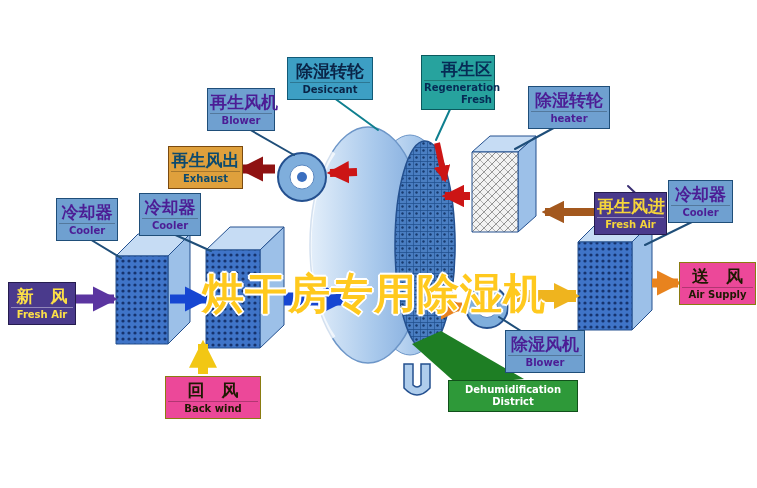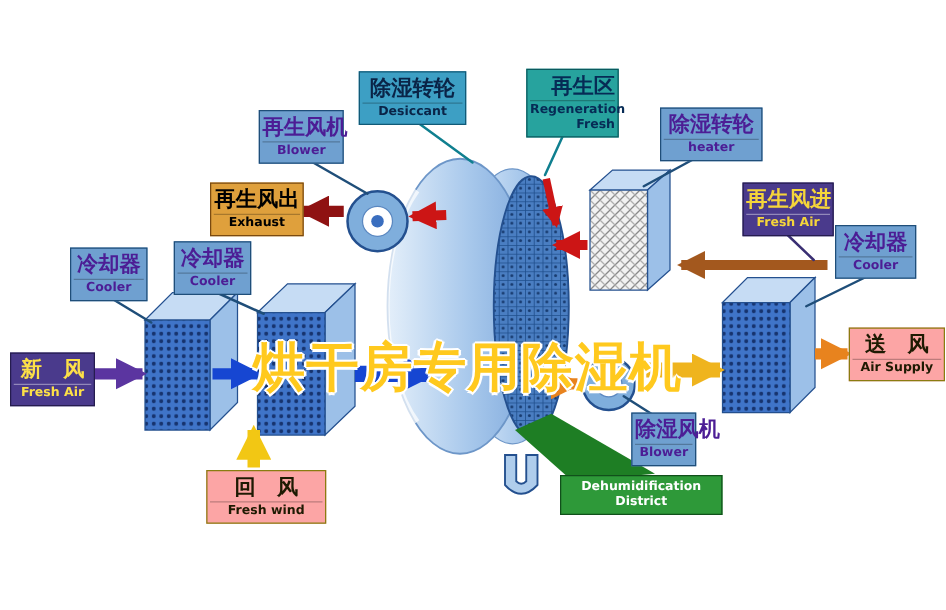--- a/index.html
+++ b/index.html
@@ -7,25 +7,25 @@
   .stage { position:relative; width:757px; height:488px; background:#ffffff; overflow:hidden; }
   .art { position:absolute; left:0; top:0; z-index:1; }
 
   .lbl { position:absolute; border:1px solid; text-align:center; line-height:1.2; padding:2px; z-index:3; }
   .lbl .zh { font-size:17px; font-weight:700; padding:1px 0; border-bottom:1px solid rgba(0,0,0,.25); white-space:nowrap; }
   .lbl .en { font-size:10px; font-weight:700; padding:1px 0; }
 
   .tealblue  { background:#3D9FC4; border-color:#115A77; color:#0A2447; }
   .teal      { background:#27A39E; border-color:#0A5A5E; color:#062B55;text-align:right; }
   .steel     { background:#6FA0D0; border-color:#1F4E79; color:#4c1d95; }
-  .orangebox { background:#DFA03C; border-color:#7A4A10; color:#000000; }
+  .orangebox { background:#DFA03C; border-color:#7A4A10; color:#0c4a6e; }
   .purplebox { background:#4A3A8C; border-color:#251C4F; color:#fde047; }
   .purplebox .zh, .greenbox .zh { border-bottom-color:rgba(255,255,255,.4); }
-  .goldtext  { color:#F5D53A; }
-  .yellowbox { background:#fca5a5; border-color:#8A7C10; color:#1E1A02; }
+  .goldtext  { color:#F5D53A;margin-top:46px; }
+  .yellowbox { background:#ec4899; border-color:#8A7C10; color:#1E1A02; }
   .greenbox  { background:#2E9939; border-color:#11501B; color:#ffffff; }
 
   .watermark {
     position:absolute; left:202px; top:222px; z-index:5; pointer-events:none;
     font-size:42px; font-weight:700; letter-spacing:1px; white-space:nowrap;
     color:#FFC91E;
     text-shadow:-2px 0 0 #fff, 2px 0 0 #fff, 0 -2px 0 #fff, 0 2px 0 #fff,
                 -1px -1px 0 #fff, 1px 1px 0 #fff, -1px 1px 0 #fff, 1px -1px 0 #fff;
     margin-top:44px;
   }
@@ -200,29 +200,29 @@
     <div class="en">Cooler</div>
   </div>
 
   <div class="lbl purplebox" style="left:8px;top:282px;width:68px">
     <div class="zh">新　风</div>
     <div class="en">Fresh Air</div>
   </div>
 
   <div class="lbl yellowbox" style="left:165px;top:376px;width:96px">
     <div class="zh">回　风</div>
-    <div class="en">Fresh wind</div>
+    <div class="en">Back wind</div>
   </div>
 
   <div class="lbl yellowbox" style="left:679px;top:262px;width:77px">
     <div class="zh">送　风</div>
     <div class="en">Air Supply</div>
   </div>
 
-  <div class="lbl steel" style="left:505px;top:330px;width:52px">
+  <div class="lbl steel" style="left:505px;top:330px;width:80px">
     <div class="zh">除湿风机</div>
     <div class="en">Blower</div>
   </div>
 
   <div class="lbl greenbox" style="left:448px;top:380px;width:130px">
     <div class="en">Dehumidification District</div>
   </div>
 
   <div class="watermark">烘干房专用除湿机</div>
 

